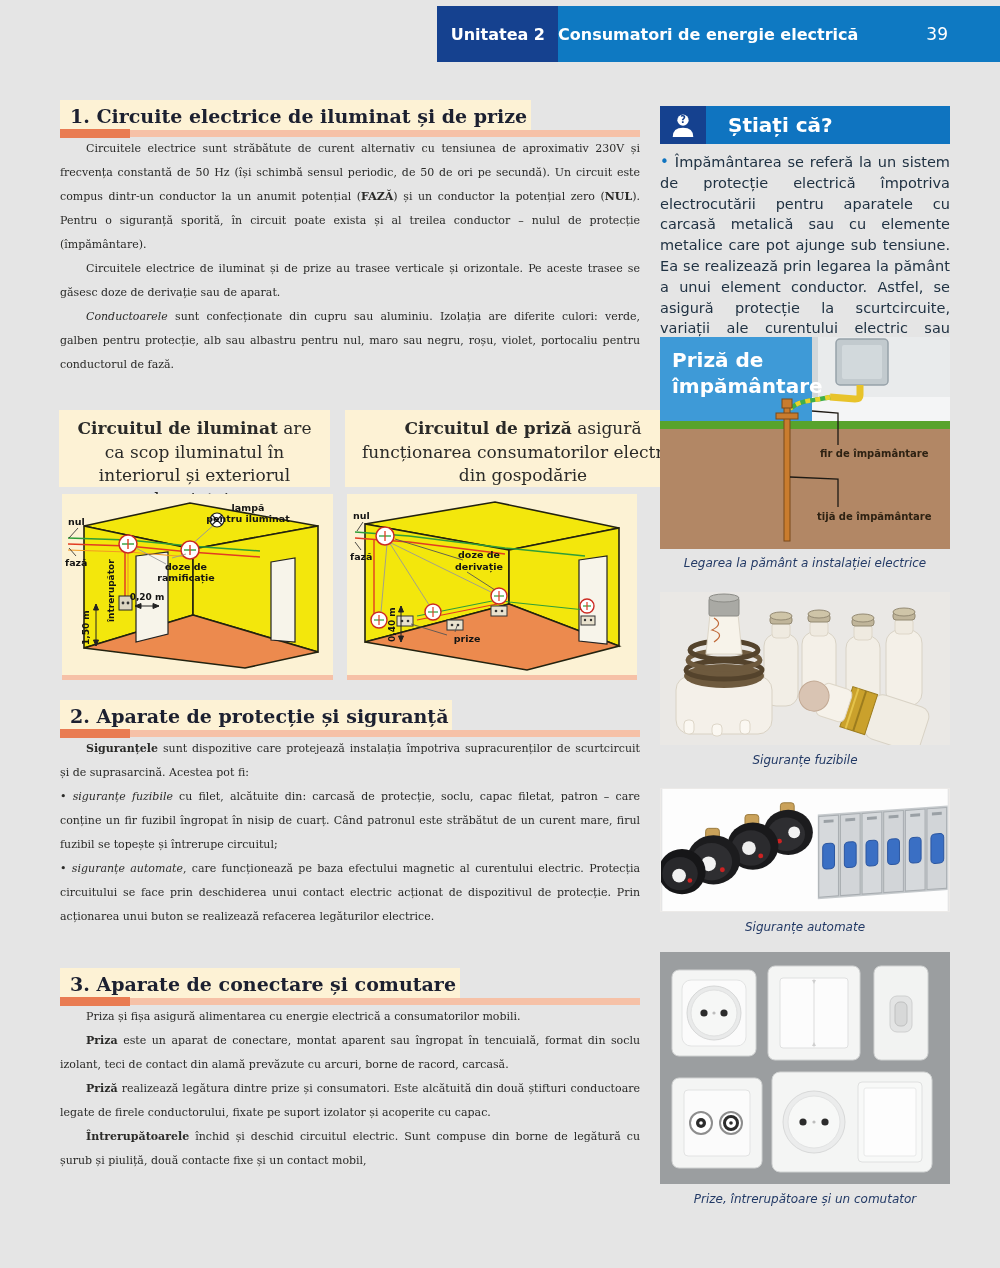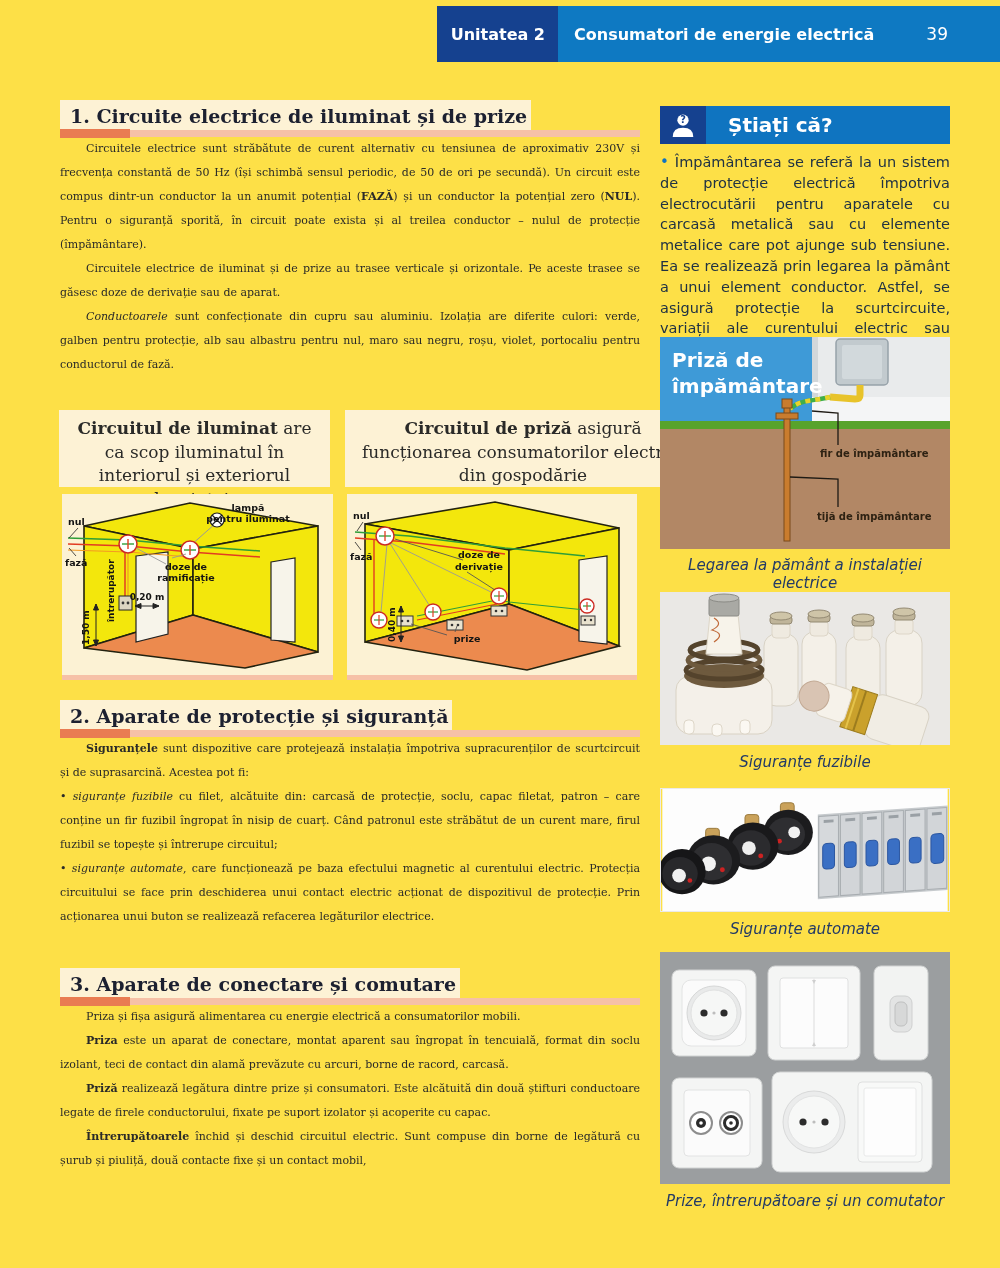--- a/index.html
+++ b/index.html
@@ -1,25 +1,25 @@
 <!DOCTYPE html>
 <html><head>
 <meta charset="utf-8">
 <style>
   html,body{margin:0;padding:0;background:#ffffff;}
-  .page{position:relative;width:1000px;height:1268px;background:#fde047;overflow:hidden;
+  .page{position:relative;width:1000px;height:1268px;background:#e5e5e5;overflow:hidden;
         font-family:"DejaVu Serif","Liberation Serif",serif;color:#2a2a28;}
 
   
   .topbar{position:absolute;left:437px;right:0;top:6px;height:56px;display:flex;
           font-family:"DejaVu Sans","Liberation Sans",sans-serif;}
   .topbar .unit{width:121px;background:#15418f;color:#fff;font-weight:bold;font-size:16px;
           display:flex;align-items:center;justify-content:flex-end;padding-right:13px;box-sizing:border-box;}
   .topbar .bar{flex:1;background:#0e79c2;color:#fff;font-weight:bold;font-size:16px;
-          display:flex;align-items:center;padding-left:16px;position:relative;}
+          display:flex;align-items:center;position:relative;}
   .topbar .pagenum{position:absolute;right:52px;top:50%;transform:translateY(-50%);font-weight:normal;font-size:17px;}
 
   
   .sec{position:absolute;left:60px;width:580px;}
   .sec-head{display:inline-block;background:#fdf2d5;color:#1c2030;font-weight:bold;
             font-size:19px;padding:5px 4px 4px 10px;line-height:22px;}
   .sec-rule{height:7px;background:#f6c1a7;position:relative;margin-top:-1px;}
   .sec-rule::before{content:"";position:absolute;left:0;top:-1px;width:70px;height:9px;background:#e97c52;}
 
   p.body{font-size:11px;line-height:24px;text-align:justify;margin:0;text-indent:26px;}
@@ -51,21 +51,21 @@
             display:flex;align-items:center;padding-left:22px;}
   .know-text{position:absolute;left:660px;top:152px;width:290px;
             font-family:"DejaVu Sans","Liberation Sans",sans-serif;font-size:14.5px;line-height:20.8px;
             color:#203243;text-align:justify;}
   .know-text .bullet{color:#0f74c0;font-size:15px;margin-right:6px;}
 
   .fig{position:absolute;left:660px;width:290px;overflow:hidden;}
   .fig svg{display:block;width:100%;height:100%;}
   .figcap{position:absolute;left:660px;width:290px;text-align:center;
           font-family:"DejaVu Sans","Liberation Sans",sans-serif;font-style:italic;
-          font-size:15px;color:#233a66;}
+          font-size:12px;color:#233a66;}
   .glabel{font-family:"DejaVu Sans","Liberation Sans",sans-serif;font-weight:bold;font-size:10px;fill:#2e2213;}
 </style>
 </head>
 <body>
 
 <div class="page">
 
   <div class="topbar">
     <div class="unit">Unitatea 2</div>
     <div class="bar">

